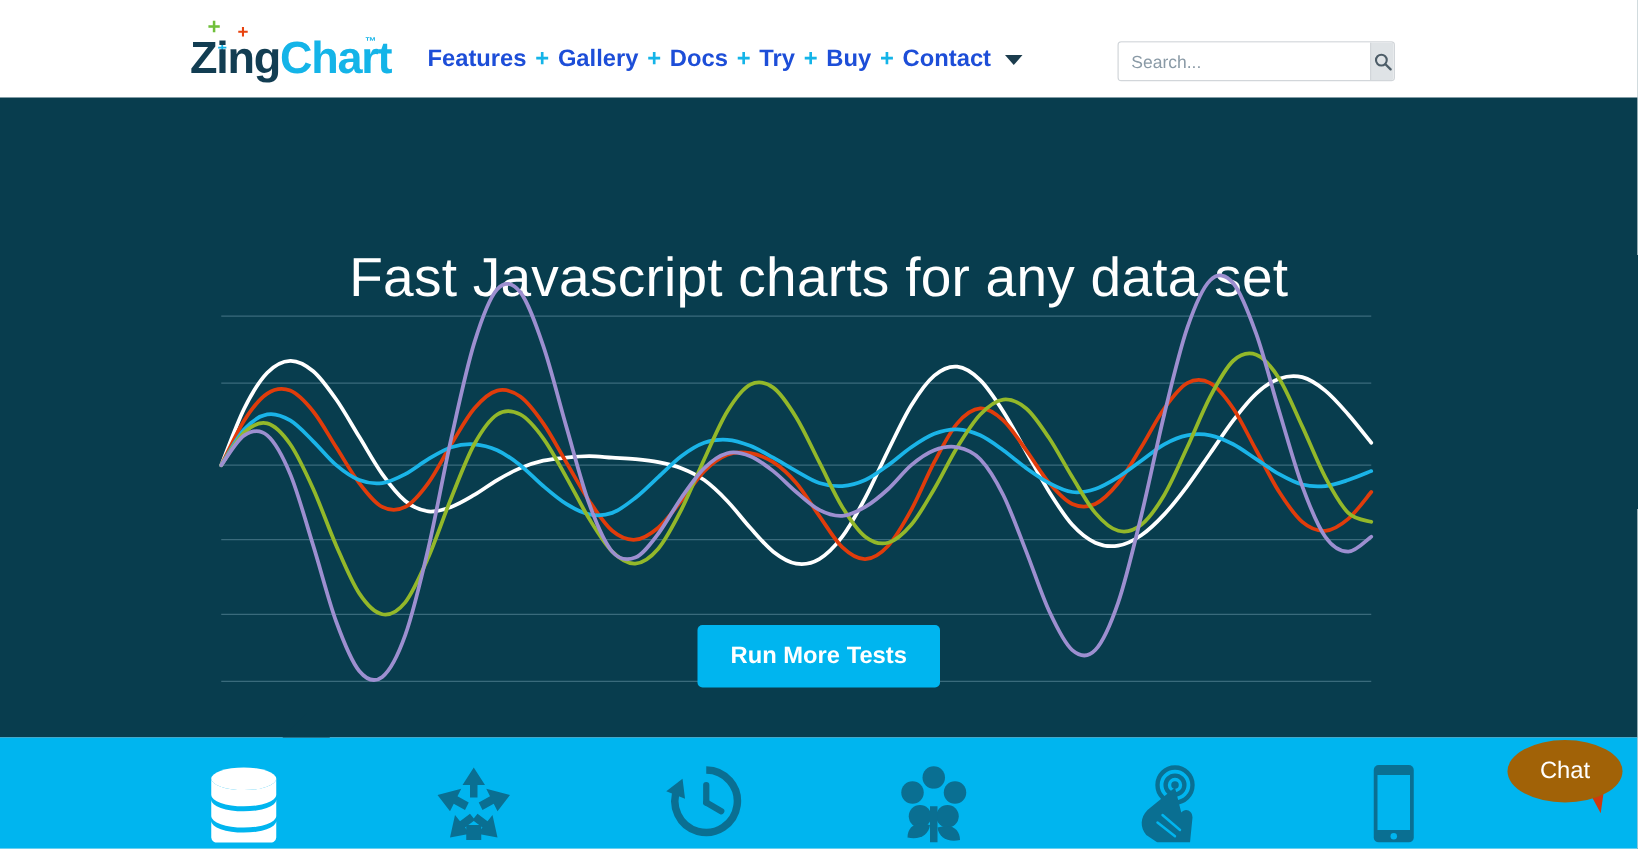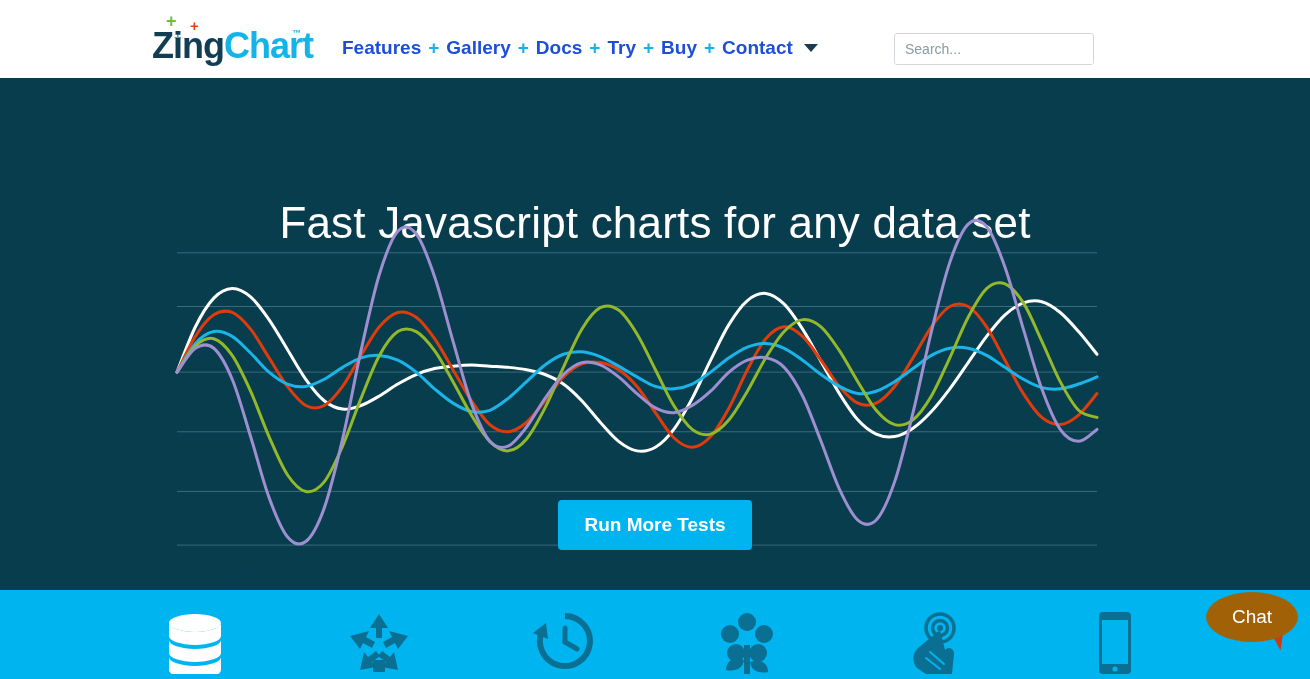--- a/index.html
+++ b/index.html
@@ -52,21 +52,21 @@
     margin-left: 11px;
     width: 0; height: 0;
     border-left: 7px solid transparent;
     border-right: 7px solid transparent;
     border-top: 8px solid #1b3c4d;
     display: inline-block;
   }
 
   .search {
     position: absolute; left: 894px; top: 33px;
-    width: 200px; height: 32px;
+    width: 222px; height: 32px;
     display: flex;
     border: 1px solid #d2d6da; border-radius: 3px;
     overflow: hidden; background: #fff;
   }
   .search input {
     flex: 1; border: none; outline: none;
     padding: 0 10px; font-size: 14px; color: #5b6b78;
     font-family: "Liberation Sans", sans-serif;
     background: #fff;
   }

